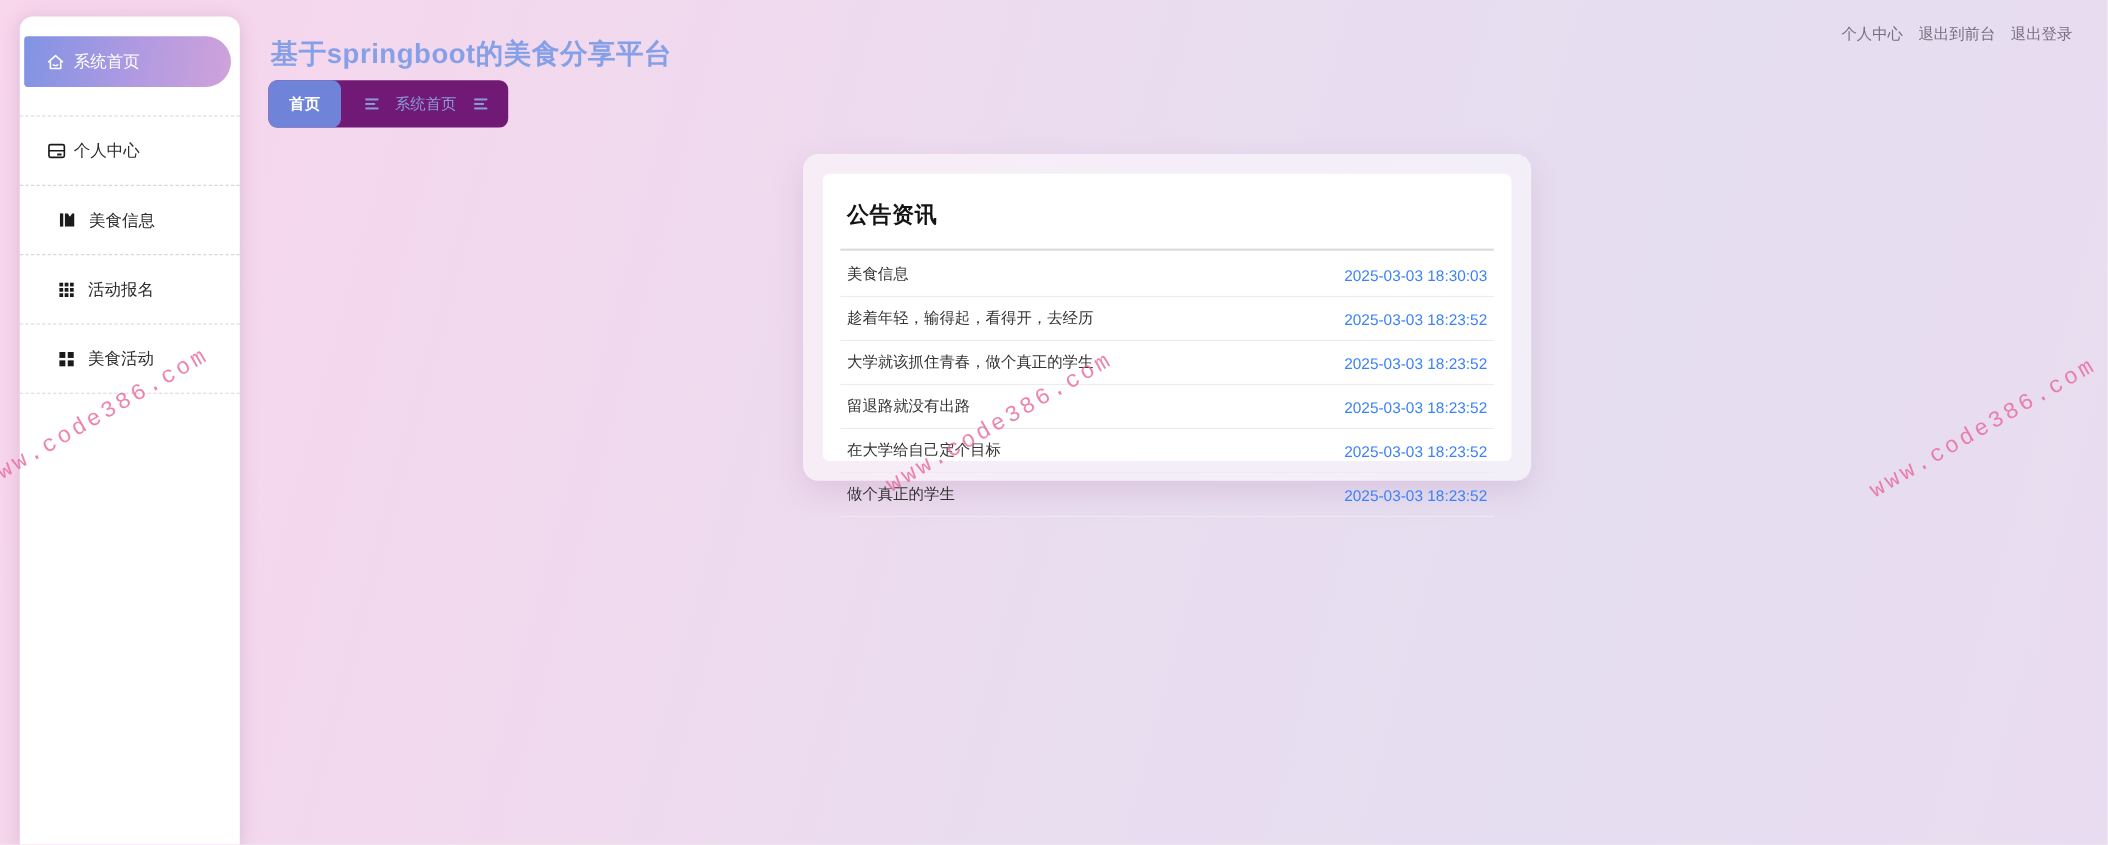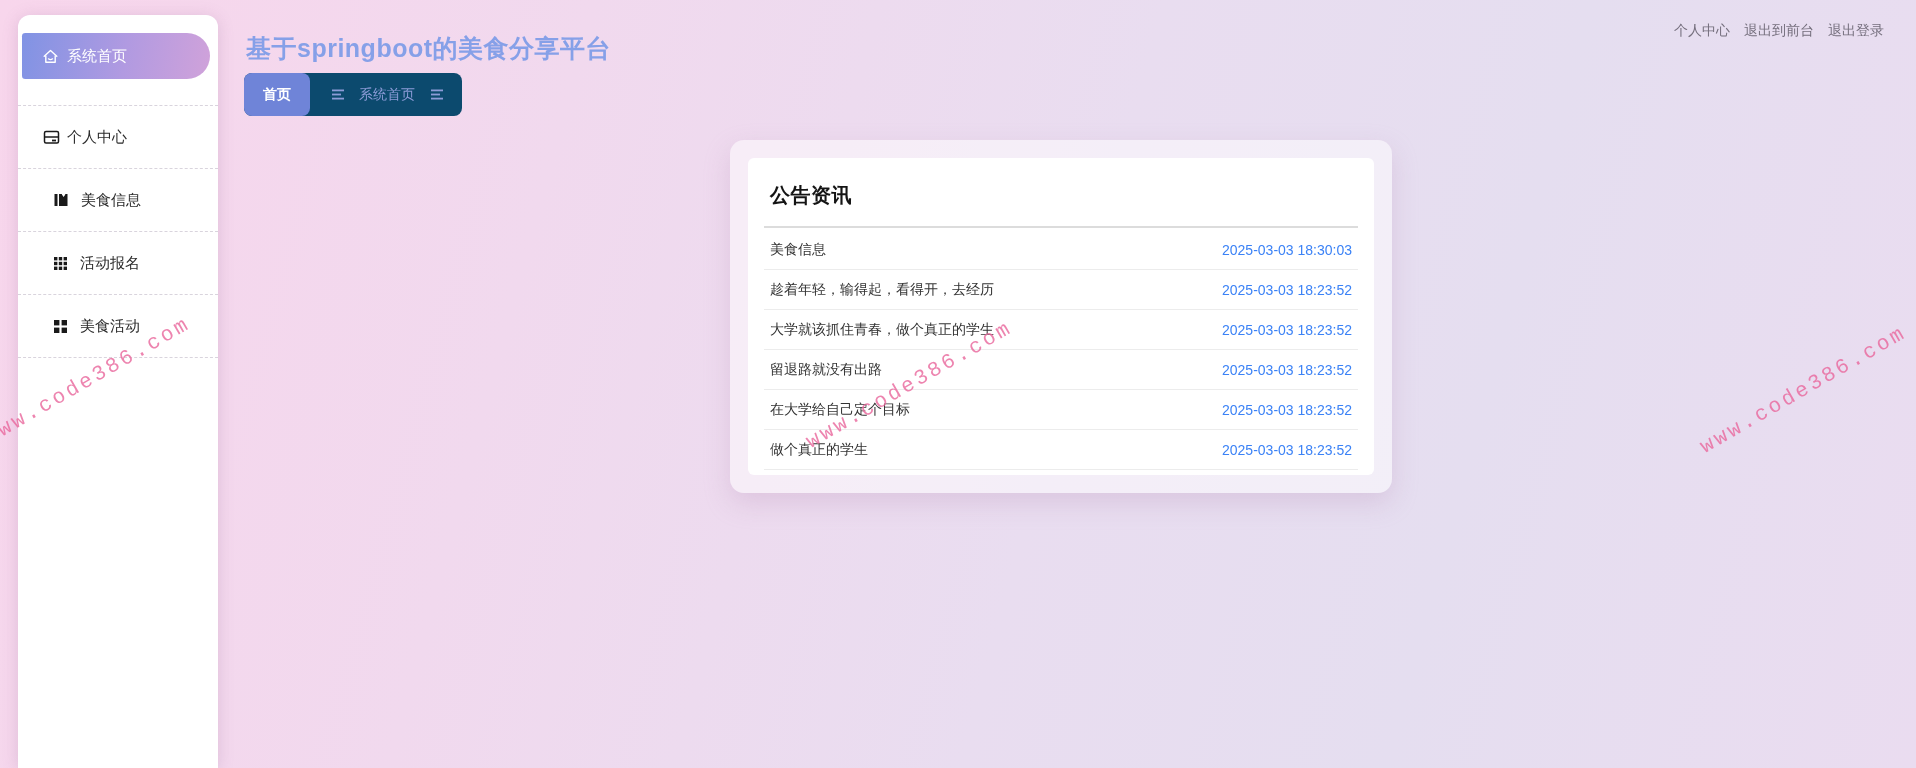--- a/index.html
+++ b/index.html
@@ -55,41 +55,41 @@
     cursor: pointer;
   }
   .sidebar-menu li.lv1 { padding-left: 25px; gap: 6px; }
   .sidebar-menu li.lv2 { padding-left: 35px; }
   .mi { flex: 0 0 auto; display: inline-flex; }
 
   
   .tab-strip {
     position: absolute; left: 244px; top: 73px;
     width: 218px; height: 43px;
-    background: #0c4a6e;
+    background: #701a75;
     border-radius: 8px;
     display: flex; align-items: center;
   }
   .tab-active {
     height: 43px; padding: 0 19px;
     background: #6f84d8; color: #fff;
     font-size: 14px; font-weight: 700;
     display: flex; align-items: center;
     border-radius: 8px;
     cursor: pointer;
   }
   .strip-icon { margin: 0 0 0 22px; display: inline-flex; cursor: pointer; }
   .strip-icon + .strip-label { margin-left: 14px; }
   .strip-label { font-size: 14px; color: #8d9cd8; cursor: pointer; }
   .strip-icon.second { margin-left: 16px; }
 
   
   .card-outer {
     position: absolute; left: 730px; top: 140px;
-    width: 662px; height: 353px;
+    width: 662px; height: 297px;
     background: rgba(255, 255, 255, 0.5);
     border-radius: 14px;
     box-shadow: 0 10px 26px rgba(185, 145, 185, 0.30);
   }
   .card-inner {
     position: absolute; inset: 18px;
     background: #ffffff;
     border-radius: 6px;
     padding: 0 16px;
   }

